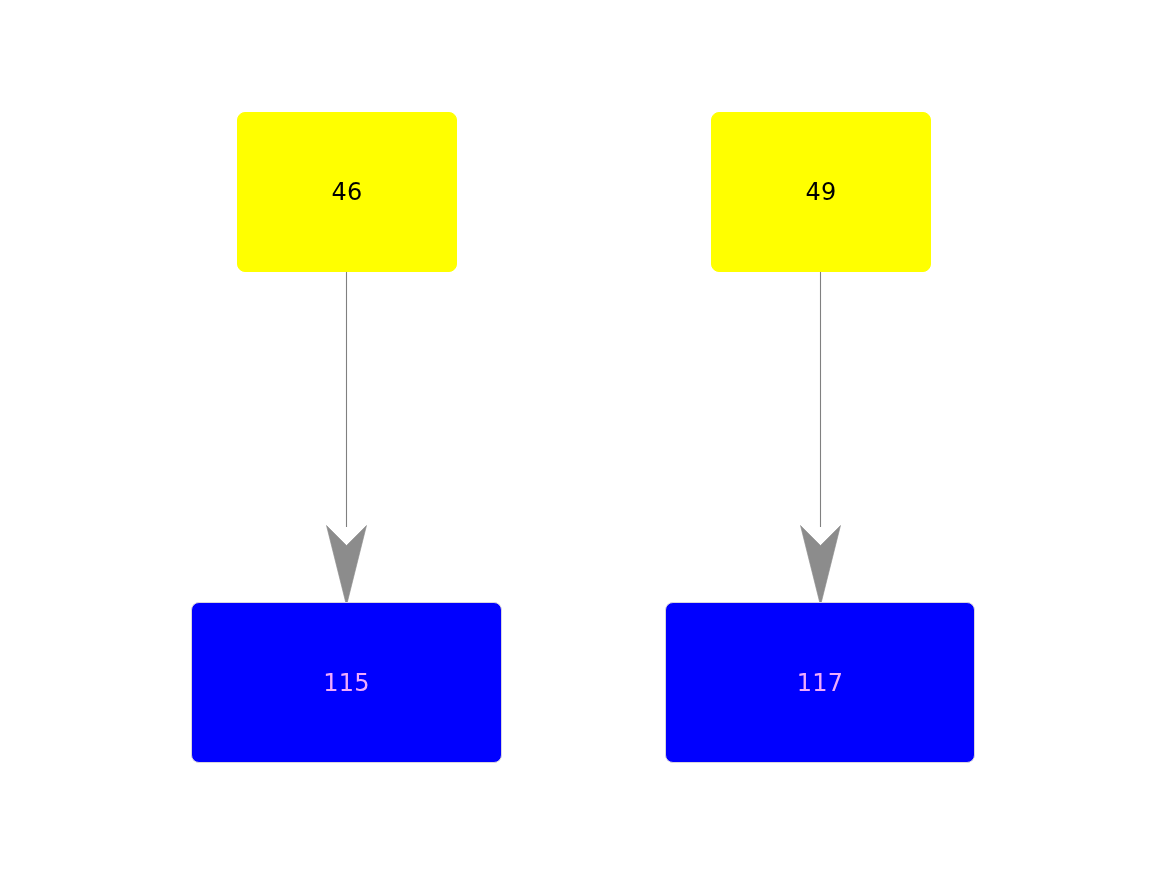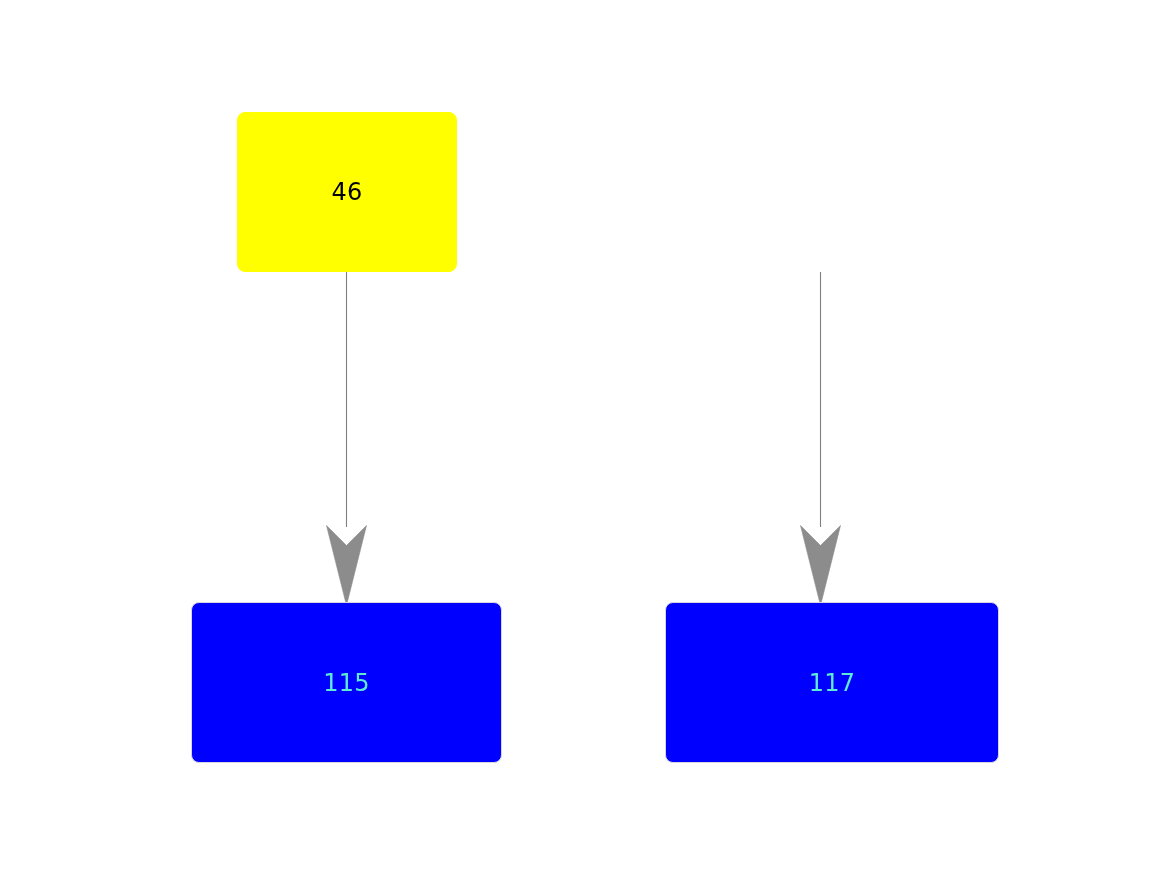--- a/index.html
+++ b/index.html
@@ -44,21 +44,21 @@
   .node.shape-box {
     border-radius: 8px;
   }
   .node.fill-yellow {
     background: #ffff00;
     color: #000000;
     border: 1px solid #ffff00;
   }
   .node.fill-blue {
     background: #0000ff;
-    color: #5eead4;
+    color: #f0abfc;
     border: 1px solid #d8d4e0;
   }
 </style>
 </head>
 <body>
 
 <div id="canvas">
 
   <svg class="edge-layer" width="1167" height="875" viewBox="0 0 1167 875" xmlns="http://www.w3.org/2000/svg" aria-hidden="true">
     <g>
@@ -68,22 +68,25 @@
     <g>
       <path d="M 820.5 272 L 820.5 527" stroke="#808080" stroke-width="1.1" fill="none"></path>
       <path d="M 800.5 525.5 L 820.5 545.5 L 840.5 525.5 L 820.5 605.5 Z" fill="#8c8c8c" stroke="#8c8c8c" stroke-width="0.6" stroke-linejoin="round"></path>
     </g>
   </svg>
 
   <div class="node shape-box fill-yellow" style="left:237px; top:112px; width:220px; height:160px;">
     <span class="node-label">46</span>
   </div>
 
+  <div class="node shape-box fill-yellow" style="left:711px; top:112px; width:220px; height:160px;">
+    <span class="node-label">49</span>
+  </div>
 
   <div class="node shape-box fill-blue" style="left:191px; top:602px; width:311px; height:161px;">
     <span class="node-label">115</span>
   </div>
 
-  <div class="node shape-box fill-blue" style="left:665px; top:602px; width:334px; height:161px;">
+  <div class="node shape-box fill-blue" style="left:665px; top:602px; width:310px; height:161px;">
     <span class="node-label">117</span>
   </div>
 
 </div>
 
 </body></html>

